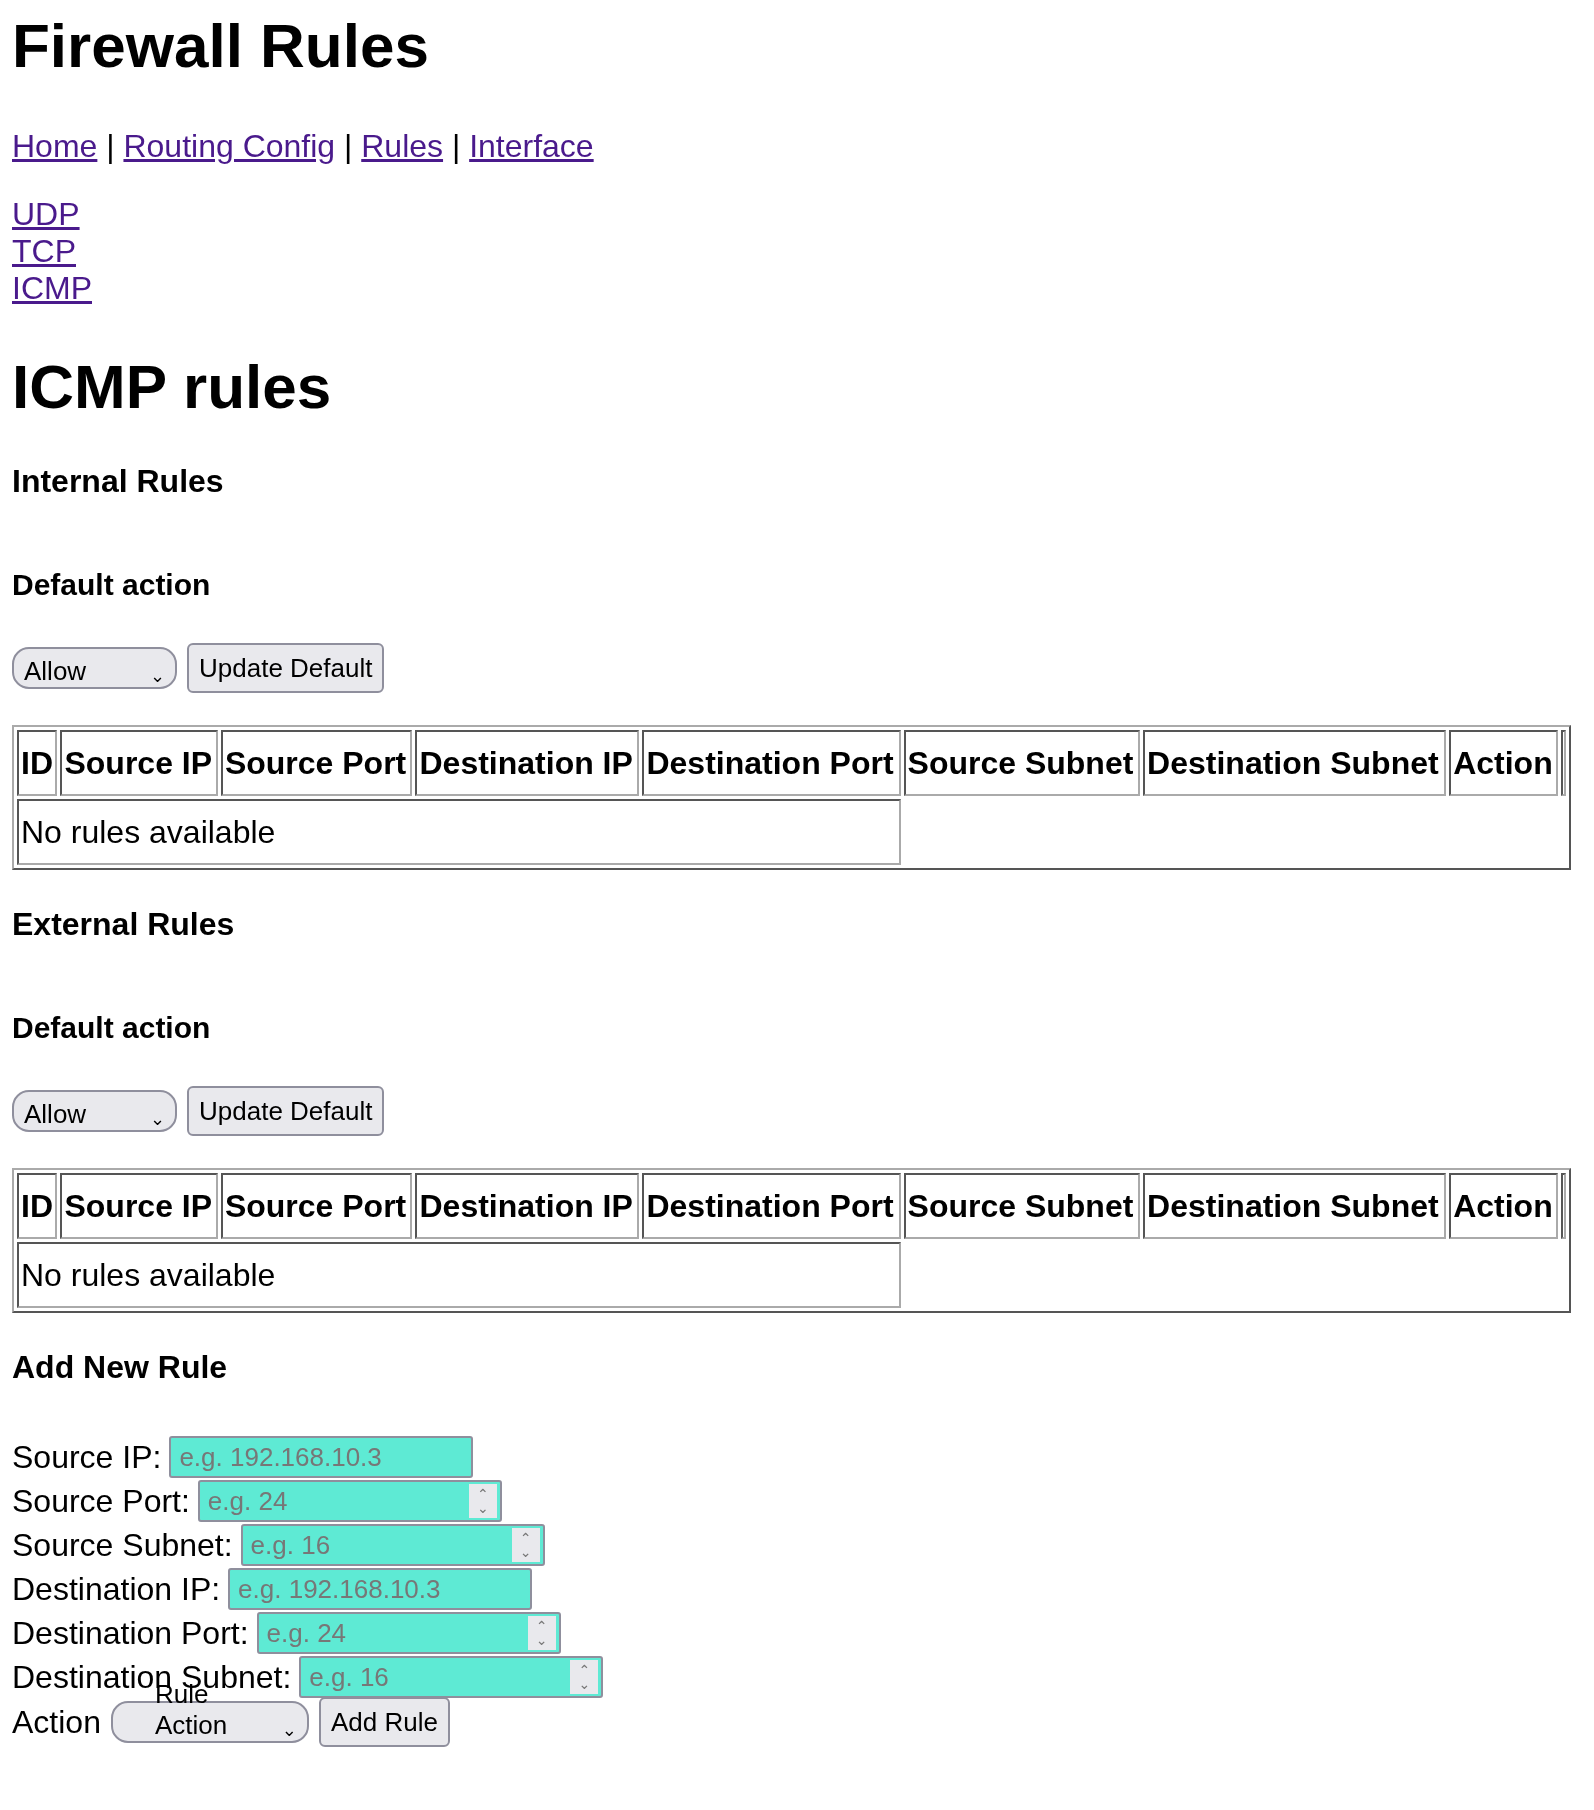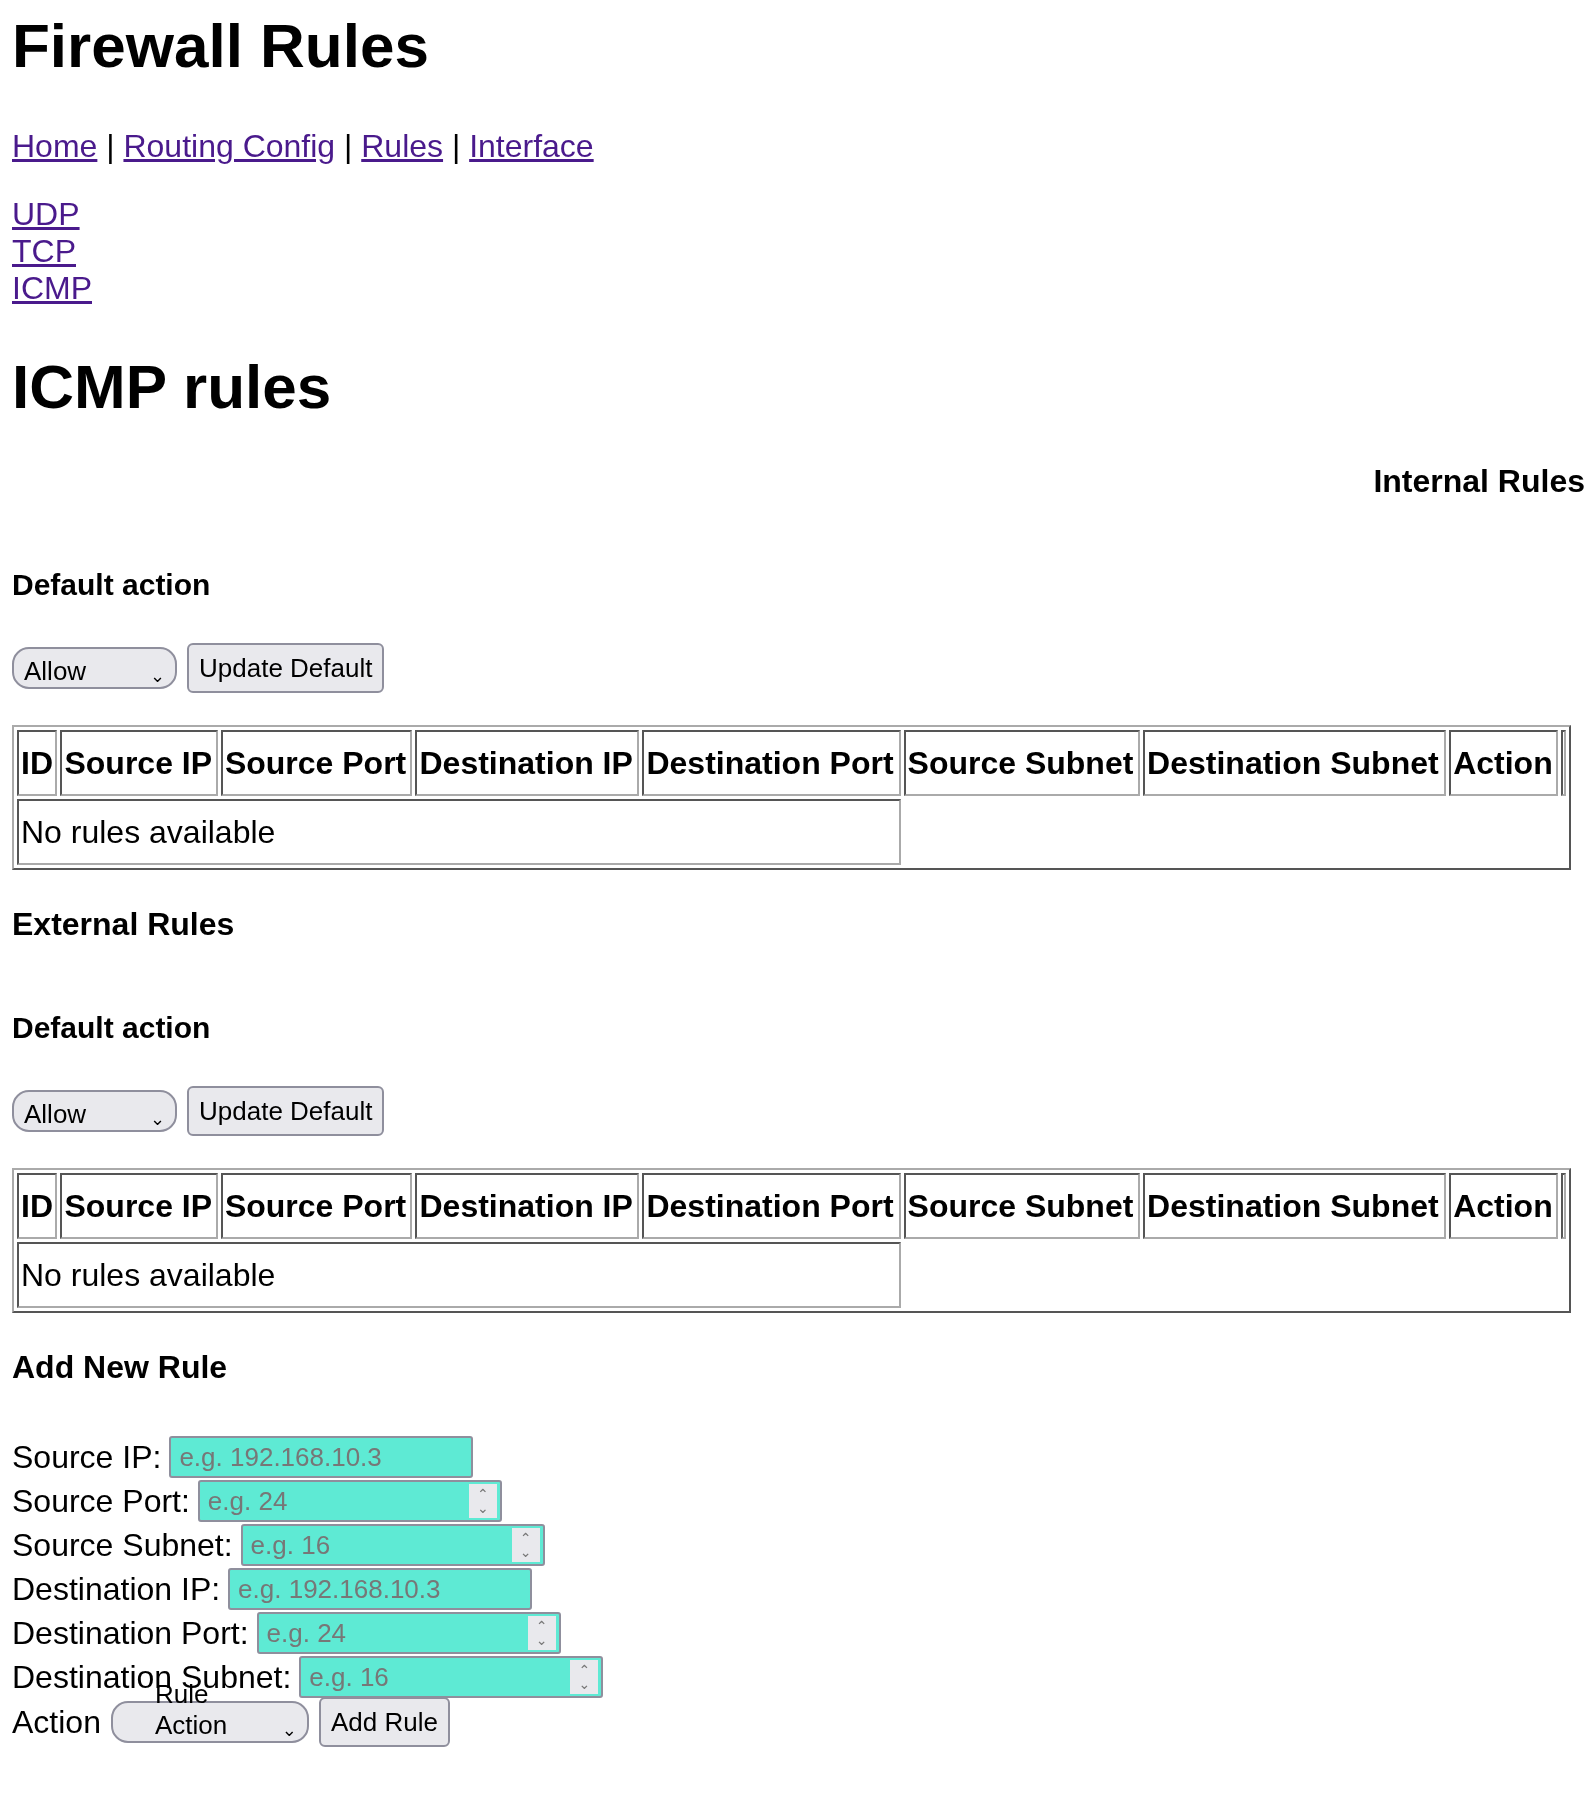--- a/index.html
+++ b/index.html
@@ -10,21 +10,21 @@
     padding: 0 9px 0 12px; box-sizing: border-box;
   }
   h1 { font-size: 62px; margin: 10px 0 0 0; line-height: 72px; font-weight: bold; }
   h1.sub { margin-top: 44px; }
   h3 { font-size: 32px; line-height: 40px; margin: 0; font-weight: bold; }
   .nav { margin-top: 44px; font-size: 32px; line-height: 40px; }
   .nav a, .proto a { color: #4a1a8c; text-decoration: underline; }
   .nav .sep { color: #000; }
   .proto { margin-top: 30px; font-size: 32px; line-height: 37px; }
   .proto a { display: block; width: max-content; }
-  .section-h3 { margin-top: 40px; text-align: right; }
+  .section-h3 { margin-top: 40px; }
   .default-label { font-size: 30px; font-weight: bold; margin-top: 66px; line-height: 36px; }
   .default-row { margin-top: 40px; display: flex; gap: 10px; align-items: center; }
   .selectbox {
     height: 42px; border: 2px solid #8f8f9d; border-radius: 17px; background: #e9e9ed;
     font-size: 26px; padding: 0 10px; display: flex; align-items: flex-end; justify-content: space-between;
     box-sizing: border-box; cursor: pointer;
   }
   .selectbox .chev { font-size: 18px; margin-left: 10px; }
   .btn {
     height: 50px; border: 2px solid #8f8f9d; border-radius: 6px; background: #e9e9ed;

